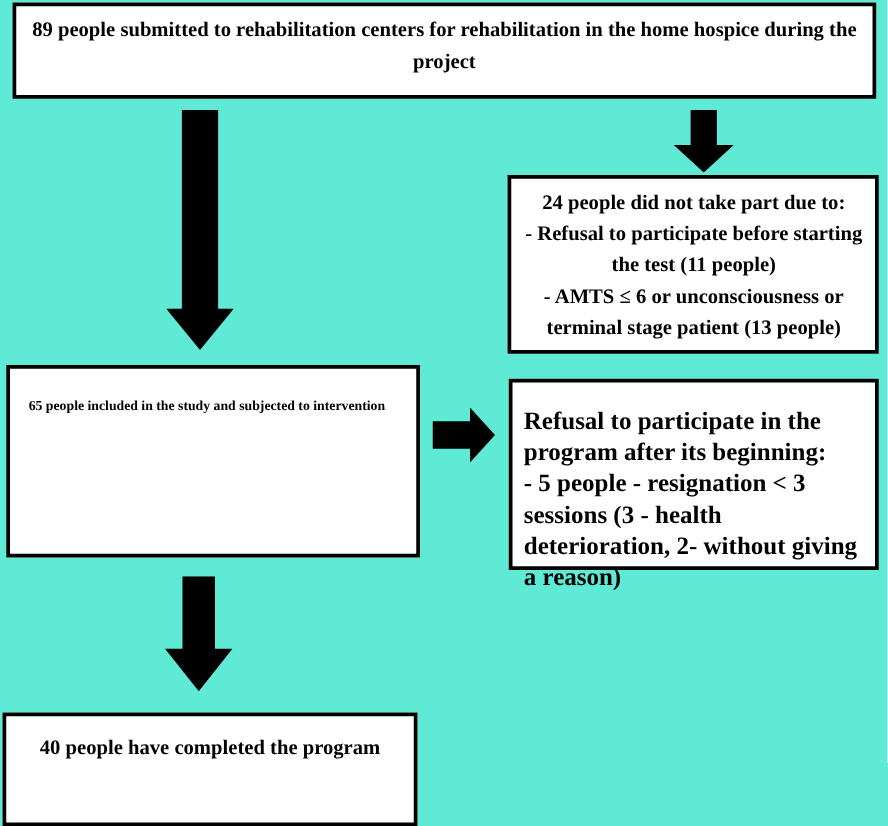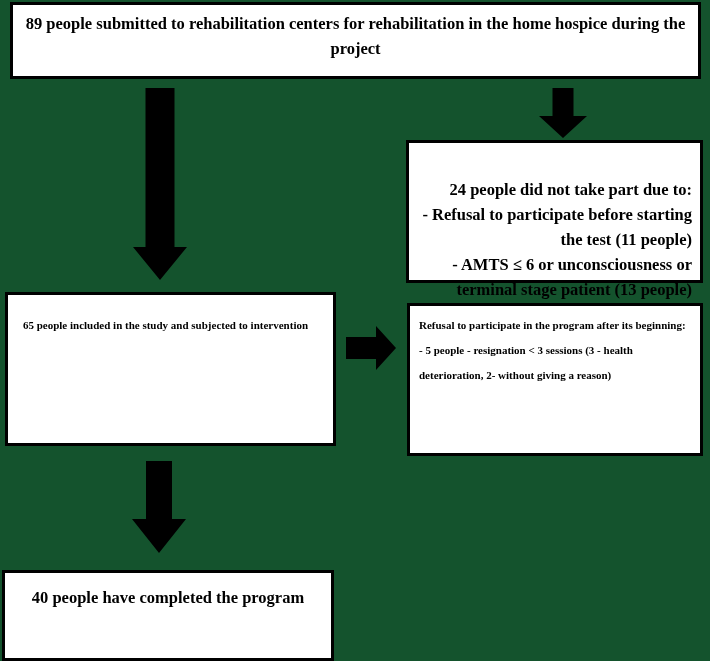--- a/index.html
+++ b/index.html
@@ -5,21 +5,21 @@
 <style>
   html, body {
     margin: 0;
     padding: 0;
     background: #ffffff;
   }
   #canvas {
     position: relative;
     width: 710px;
     height: 661px;
-    background: #14532d;
+    background: #5eead4;
     overflow: hidden;
     font-family: "Liberation Serif", "DejaVu Serif", serif;
   }
   .box {
     position: absolute;
     box-sizing: border-box;
     background: #ffffff;
     border: 3px solid #000000;
     color: #000000;
     font-weight: bold;
@@ -44,25 +44,24 @@
     padding: 6px 12px 0 12px;
   }
   
   #box-excluded {
     left: 406px;
     top: 140px;
     width: 297px;
     height: 143px;
   }
   #box-excluded .txt {
-    text-align: right;
+    text-align: center;
     font-size: 16.5px;
     line-height: 25px;
     padding: 6px 8px 0 9px;
-    margin-top: 28px;
   }
   
   #box-included {
     left: 5px;
     top: 292px;
     width: 331px;
     height: 154px;
   }
   #box-included .txt {
     text-align: center;
@@ -72,23 +71,24 @@
   }
   
   #box-dropouts {
     left: 407px;
     top: 303px;
     width: 296px;
     height: 153px;
   }
   #box-dropouts .txt {
     text-align: left;
-    font-size: 11px;
+    font-size: 20px;
     line-height: 25px;
     padding: 7px 6px 0 9px;
+    margin-top: 12px;
   }
   
   #box-completed {
     left: 2px;
     top: 570px;
     width: 332px;
     height: 91px;
   }
   #box-completed .txt {
     text-align: center;

